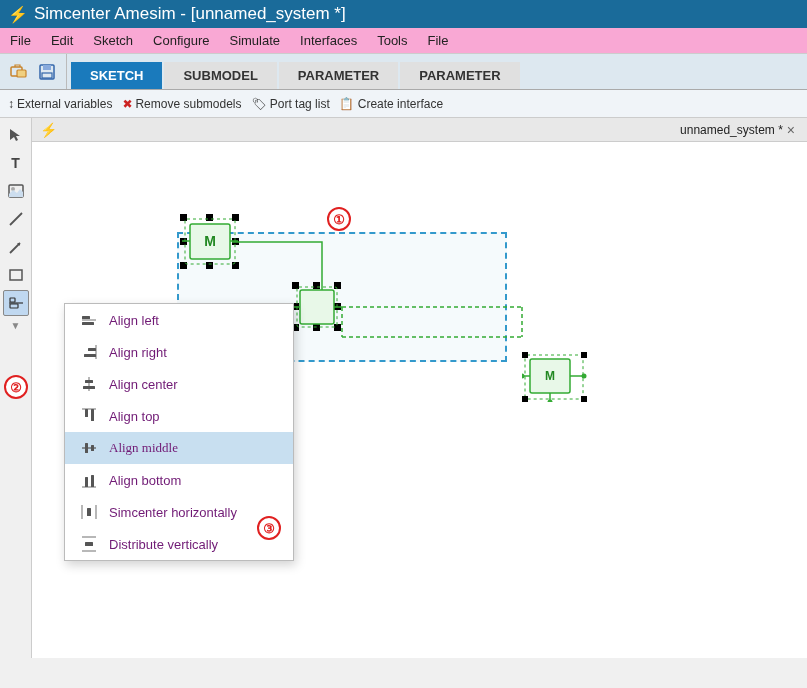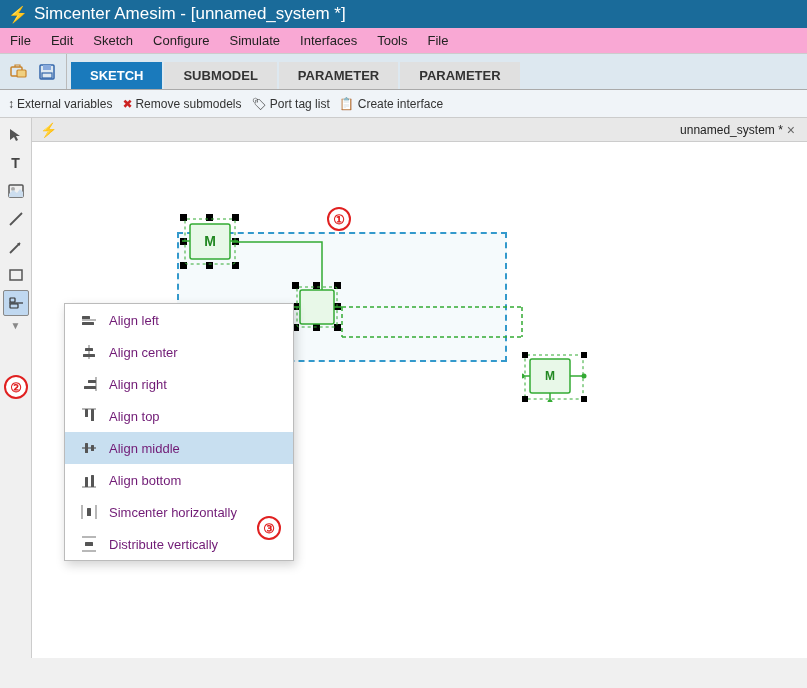--- a/index.html
+++ b/index.html
@@ -148,21 +148,21 @@
     }
     .dropdown-item {
       display: flex;
       align-items: center;
       padding: 6px 14px;
       cursor: pointer;
       font-size: 13px;
       color: #701a75;
       gap: 10px;
     }
-    .dropdown-item.highlighted { background: #c8dff0; }
+    .dropdown-item.highlighted { background: #c8dff0; font-family: Liberation Serif, serif; }
     .dropdown-item .item-icon {
       width: 20px; height: 20px;
       display: flex; align-items: center; justify-content: center;
       flex-shrink: 0;
     }
 
     
     .annotation-circle {
       position: absolute;
       width: 24px; height: 24px;
@@ -399,40 +399,40 @@
             <line x1="2" y1="9" x2="16" y2="9" stroke="#888" stroke-width="1.2"></line>
             <rect x="2" y="5" width="8" height="3" rx="0.5" fill="#555"></rect>
             <rect x="2" y="11" width="12" height="3" rx="0.5" fill="#555"></rect>
           </svg>
         </span>
         <span>Align left</span>
       </div>
       <div class="dropdown-item">
         <span class="item-icon">
           <svg width="18" height="18" viewBox="0 0 18 18">
+            <line x1="16" y1="2" x2="16" y2="16" stroke="#888" stroke-width="1.2"></line>
+            <rect x="8" y="5" width="8" height="3" rx="0.5" fill="#555"></rect>
+            <rect x="4" y="11" width="12" height="3" rx="0.5" fill="#555"></rect>
+          </svg>
+        </span>
+        <span>Align right</span>
+      </div>
+      <div class="dropdown-item">
+        <span class="item-icon">
+          <svg width="18" height="18" viewBox="0 0 18 18">
             <line x1="9" y1="2" x2="9" y2="16" stroke="#888" stroke-width="1.2"></line>
             <rect x="5" y="5" width="8" height="3" rx="0.5" fill="#555"></rect>
             <rect x="3" y="11" width="12" height="3" rx="0.5" fill="#555"></rect>
           </svg>
         </span>
         <span>Align center</span>
       </div>
       <div class="dropdown-item">
         <span class="item-icon">
           <svg width="18" height="18" viewBox="0 0 18 18">
-            <line x1="16" y1="2" x2="16" y2="16" stroke="#888" stroke-width="1.2"></line>
-            <rect x="8" y="5" width="8" height="3" rx="0.5" fill="#555"></rect>
-            <rect x="4" y="11" width="12" height="3" rx="0.5" fill="#555"></rect>
-          </svg>
-        </span>
-        <span>Align right</span>
-      </div>
-      <div class="dropdown-item">
-        <span class="item-icon">
-          <svg width="18" height="18" viewBox="0 0 18 18">
             <line x1="2" y1="2" x2="16" y2="2" stroke="#888" stroke-width="1.2"></line>
             <rect x="5" y="2" width="3" height="8" rx="0.5" fill="#555"></rect>
             <rect x="11" y="2" width="3" height="12" rx="0.5" fill="#555"></rect>
           </svg>
         </span>
         <span>Align top</span>
       </div>
       <div class="dropdown-item highlighted">
         <span class="item-icon">
           <svg width="18" height="18" viewBox="0 0 18 18">

